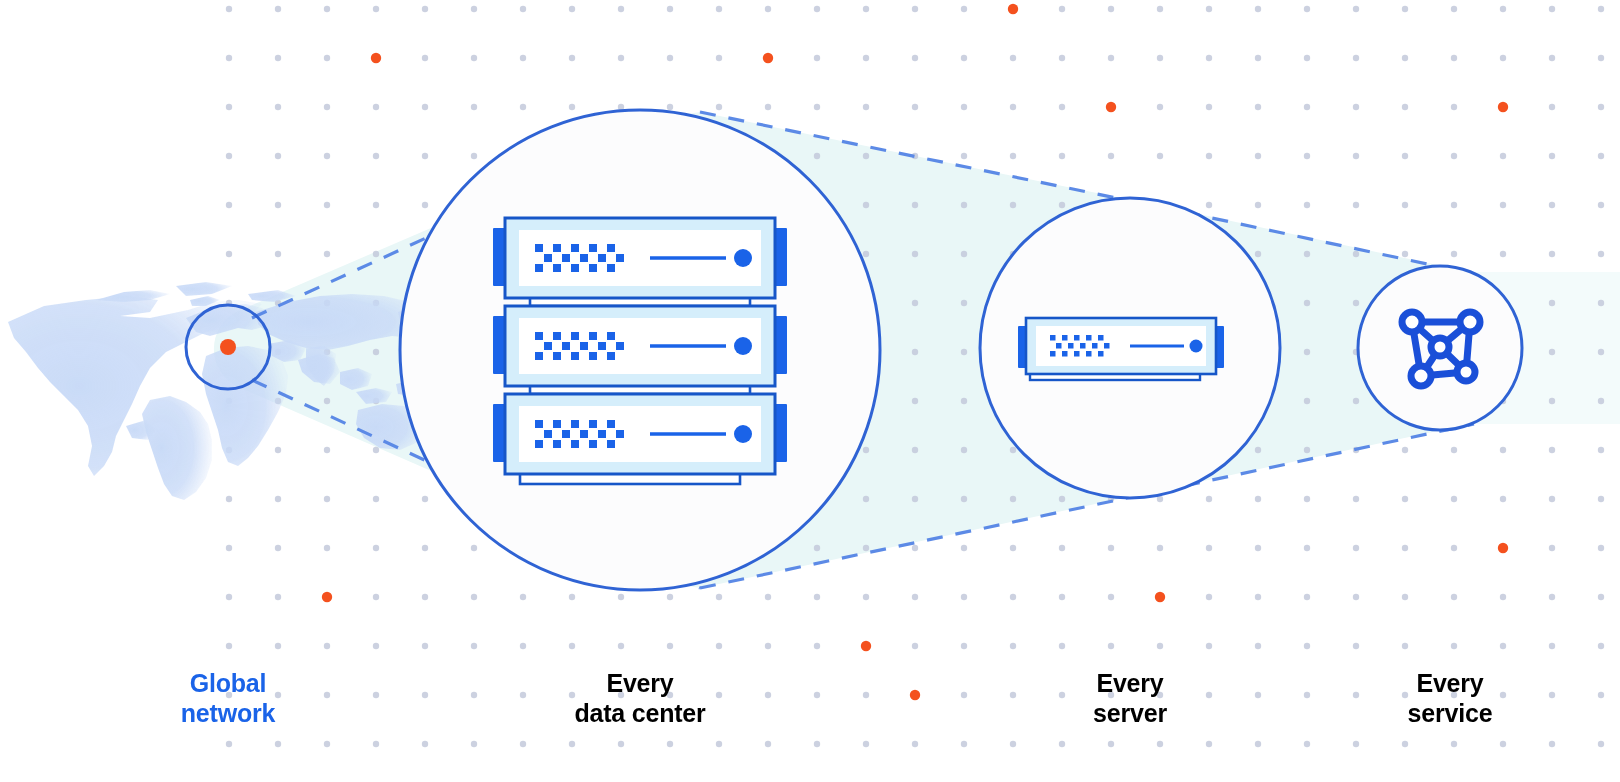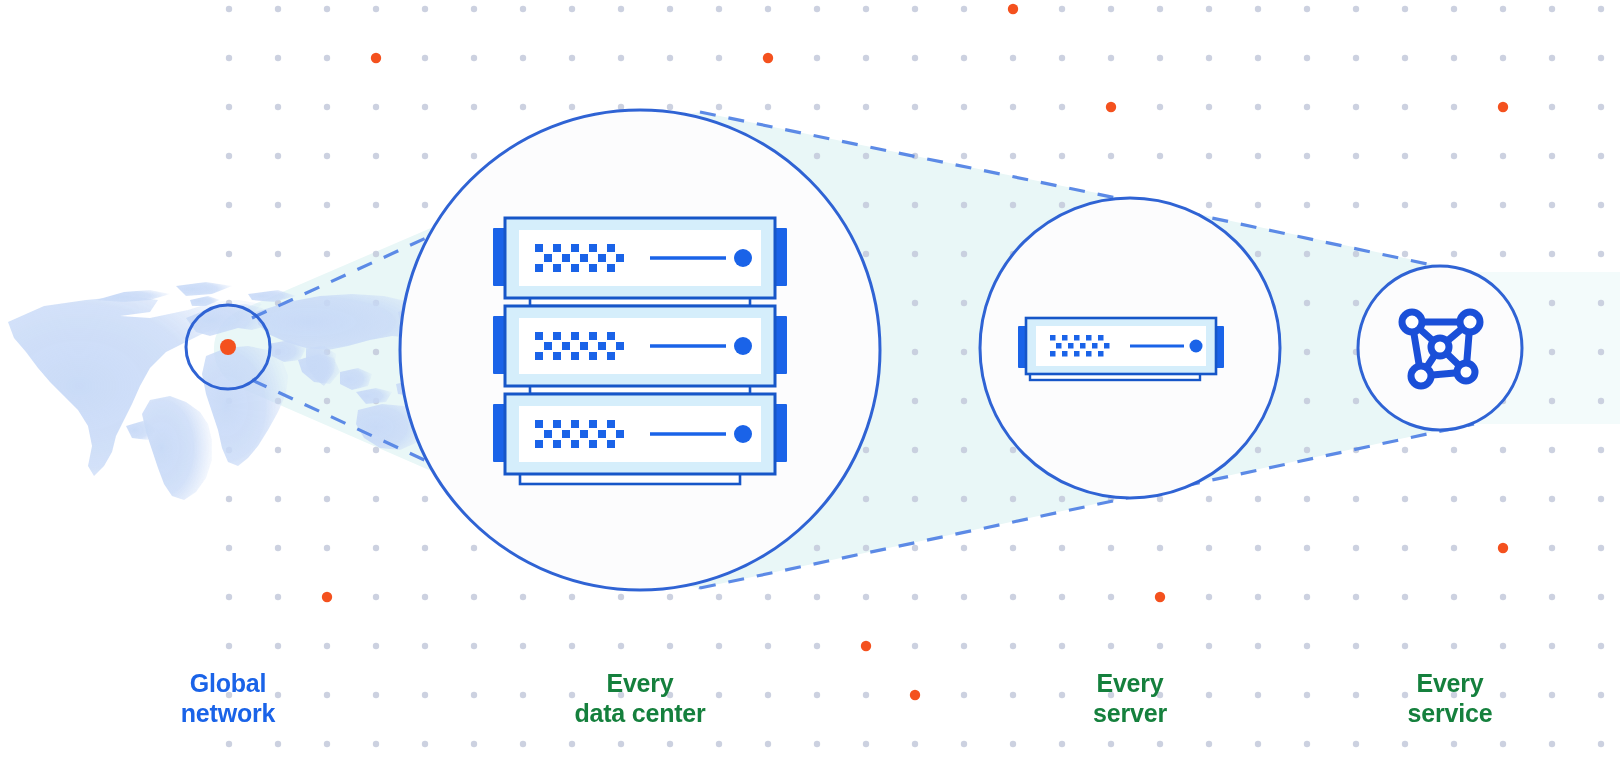--- a/index.html
+++ b/index.html
@@ -11,21 +11,21 @@
     position:relative;
   }
   #stage{position:absolute;left:0;top:0;width:1620px;height:782px;text-decoration:underline;}
   #stage svg{position:absolute;left:0;top:0;}
   .lbl{
     position:absolute;
     text-align:center;
     font-size:25px;
     line-height:30px;
     font-weight:700;
-    color:#15803d;
+    color:#000000;
     letter-spacing:-0.2px;
     white-space:pre-line;
     user-select:none;
   }
   .lbl.accent{color:#1a63e8;}
 </style>
 </head>
 <body>
 
 <div id="stage">

